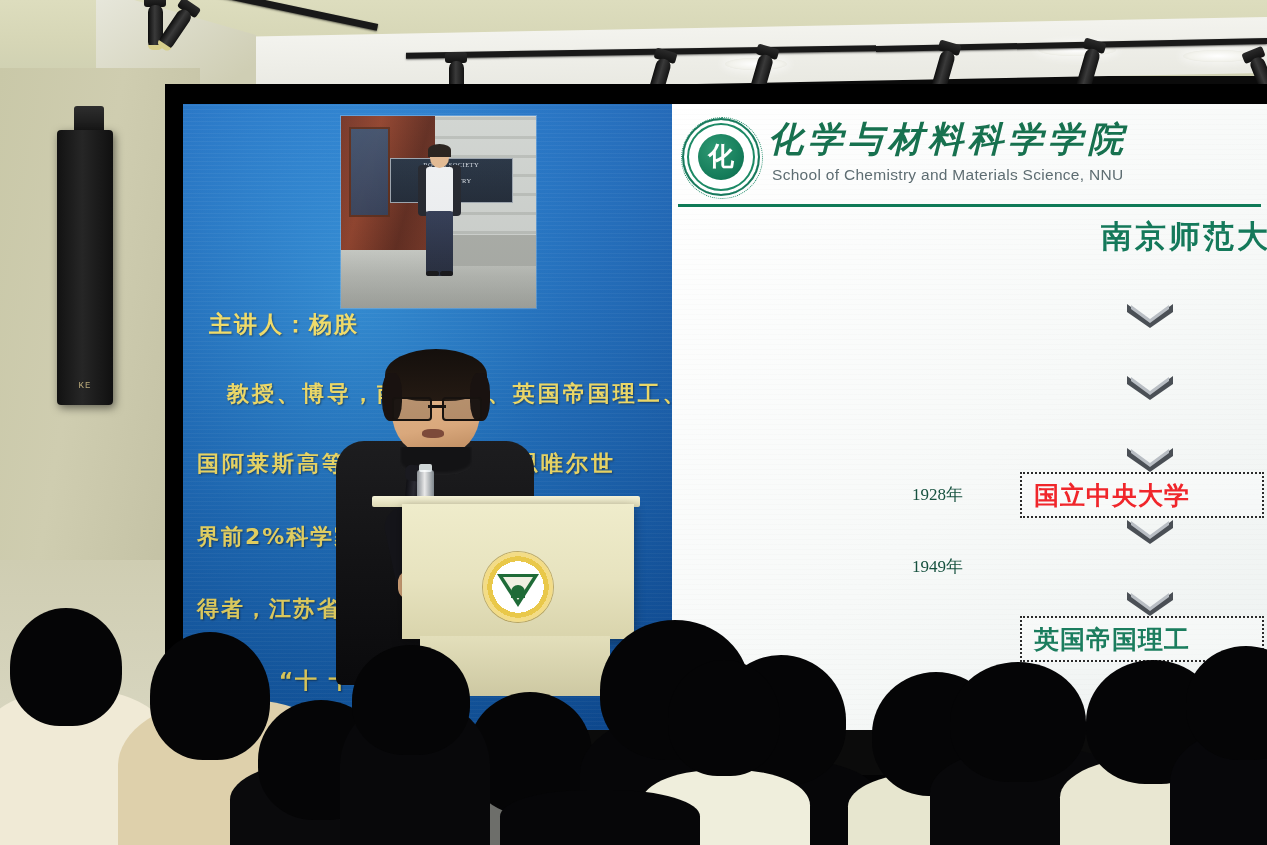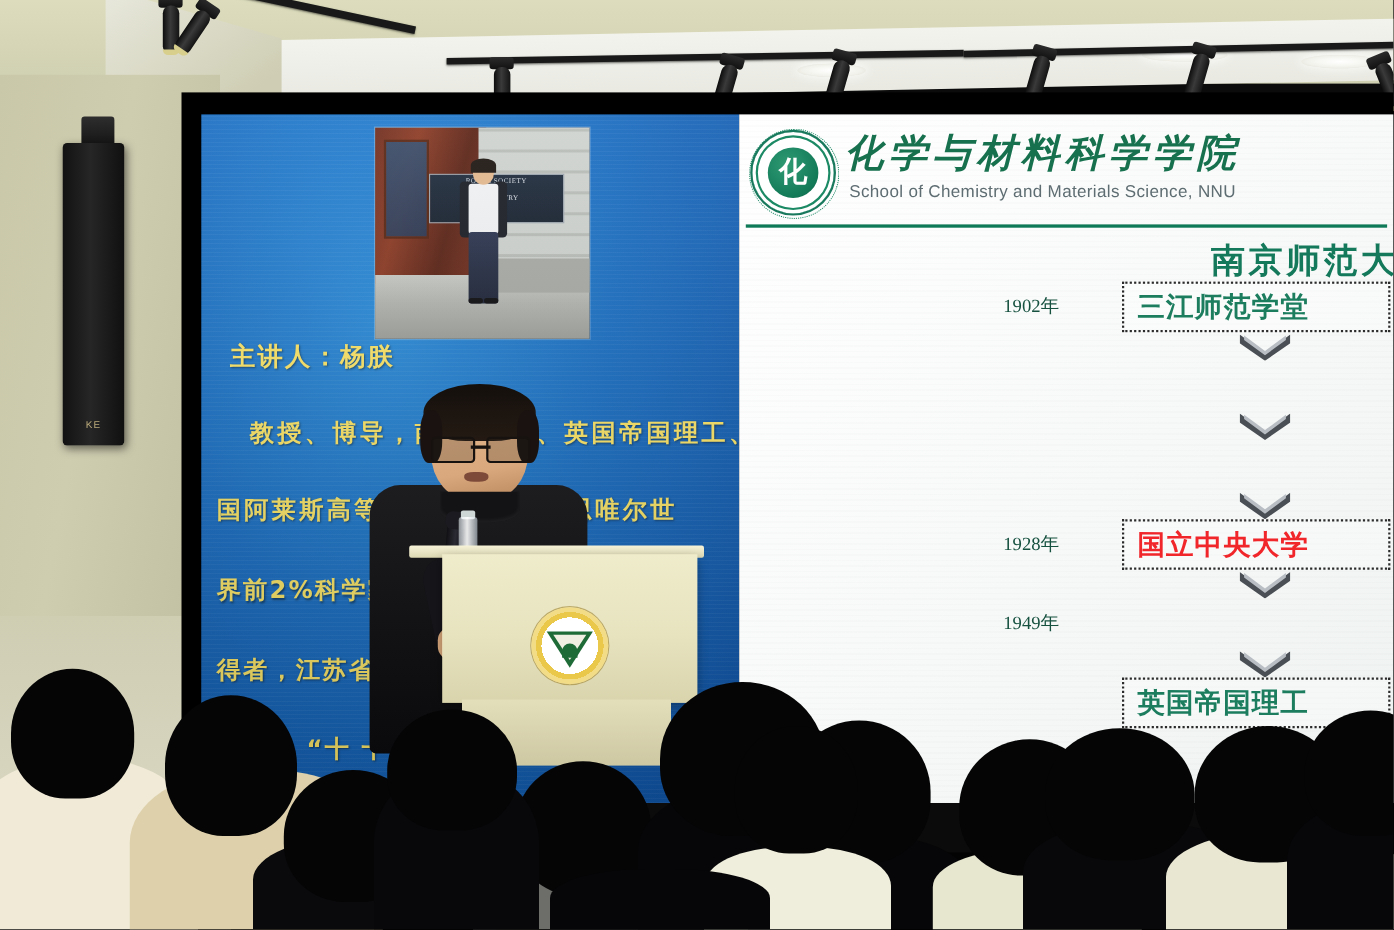--- a/index.html
+++ b/index.html
@@ -67,21 +67,21 @@
     position:absolute;left:57px;top:130px;width:56px;height:275px;border-radius:4px;
     background:linear-gradient(90deg,#121212 0%,#262626 45%,#101010 100%);
     box-shadow:2px 3px 8px rgba(0,0,0,.5);
   }
   .speaker-bracket{
     position:absolute;left:74px;top:106px;width:30px;height:27px;border-radius:3px;
     background:linear-gradient(180deg,#2e2e2e,#141414);
   }
   .speaker-logo{
     position:absolute;left:0;right:0;bottom:14px;text-align:center;
-    color:#b9a97a;font-size:9px;letter-spacing:1px;font-family:Liberation Sans, sans-serif;
+    color:#b9a97a;font-size:9px;letter-spacing:1px;font-family:Liberation Mono, monospace;
   }
 
   
   .screen-frame{
     position:absolute;left:165px;top:84px;width:1102px;height:640px;
     background:#000;
   }
   
   .slide-blue{
     position:absolute;left:183px;top:104px;width:489px;height:626px;
@@ -442,26 +442,20 @@
           <div class="wh-logo-glyph">化</div>
         </div>
       </div>
       <div class="wh-title-cn">化学与材料科学学院</div>
       <div class="wh-title-en">School of Chemistry and Materials Science, NNU</div>
     </div>
     <div class="wh-rule"></div>
 
     <div class="wh-heading">南京师范大</div>
 
-    <div class="tl-row" style="top:152px;">
-      <div class="tl-year">1902年</div>
-      <div class="tl-box">
-        <div class="tl-label tl-green">三江师范学堂</div>
-      </div>
-    </div>
     <div class="tl-arrow" style="top:200px;">
       <svg width="46" height="24" viewBox="0 0 46 24">
         <polygon points="0,0 23,17 46,0 46,8 23,24 0,8" fill="#4a4f55"></polygon>
         <polygon points="4,1 23,15 42,1 42,5 23,19 4,5" fill="#b9bec4"></polygon>
       </svg>
     </div>
 
     <div class="tl-arrow" style="top:272px;">
       <svg width="46" height="24" viewBox="0 0 46 24">
         <polygon points="0,0 23,17 46,0 46,8 23,24 0,8" fill="#4a4f55"></polygon>

